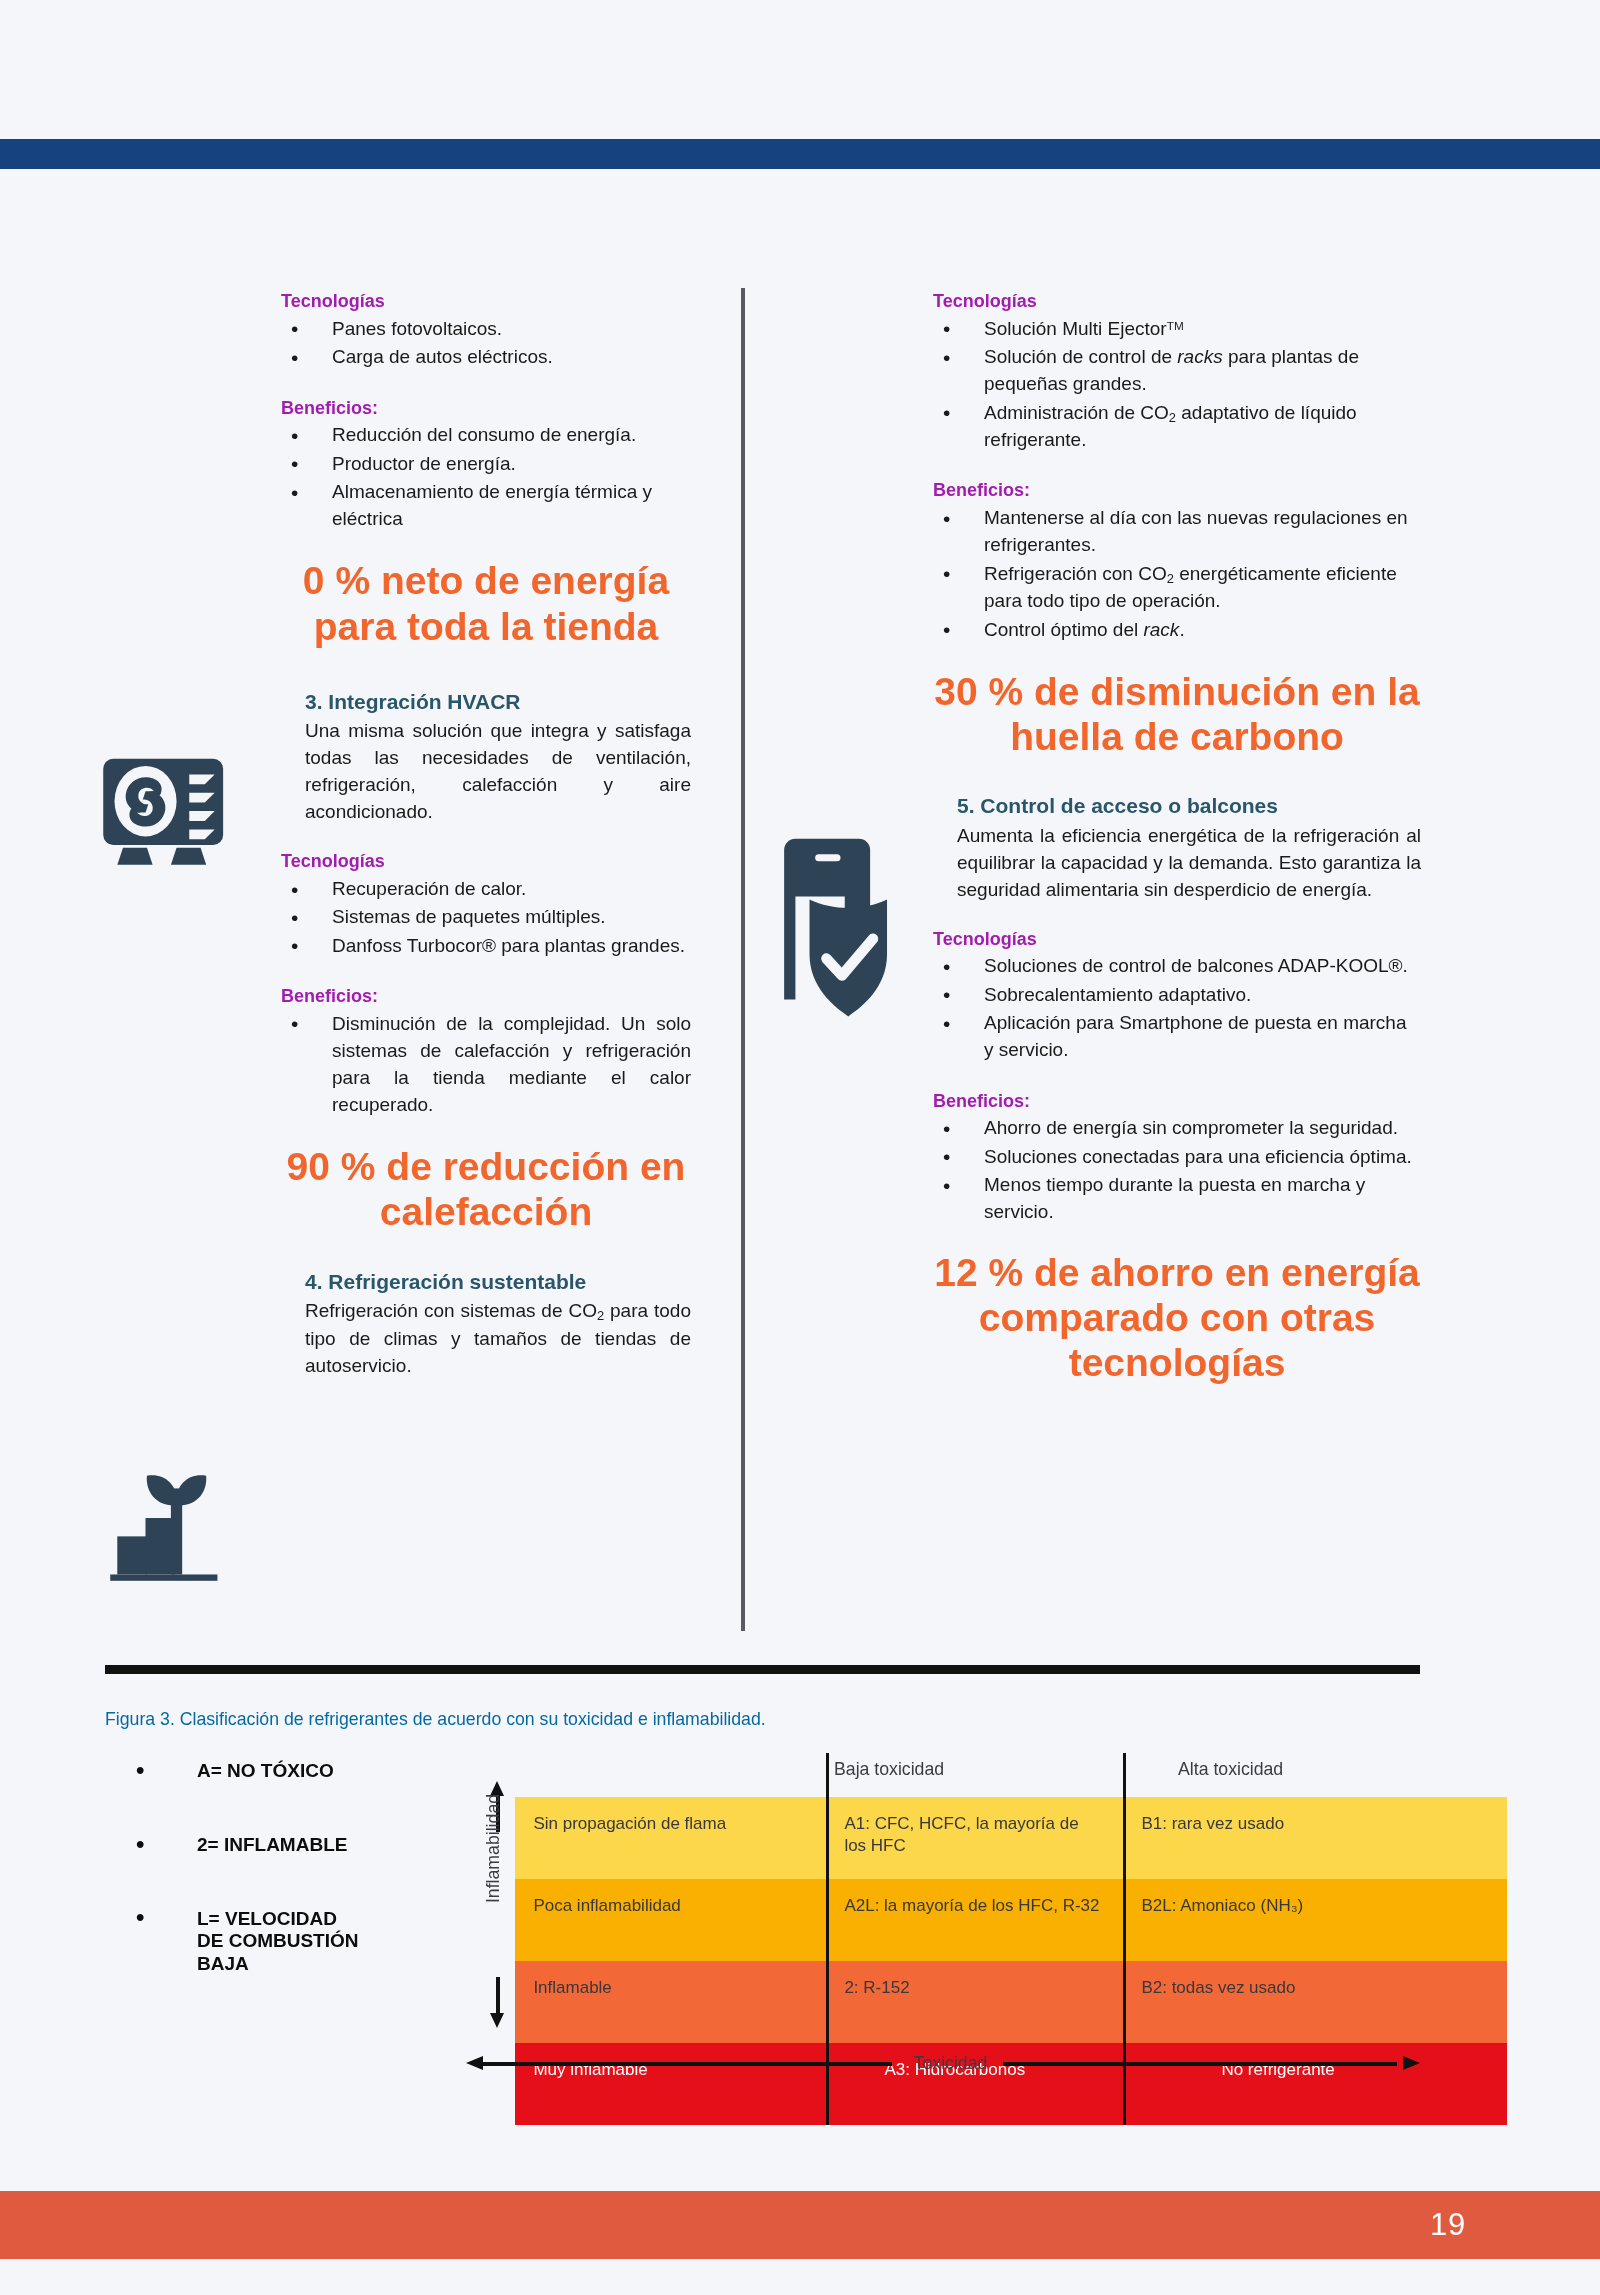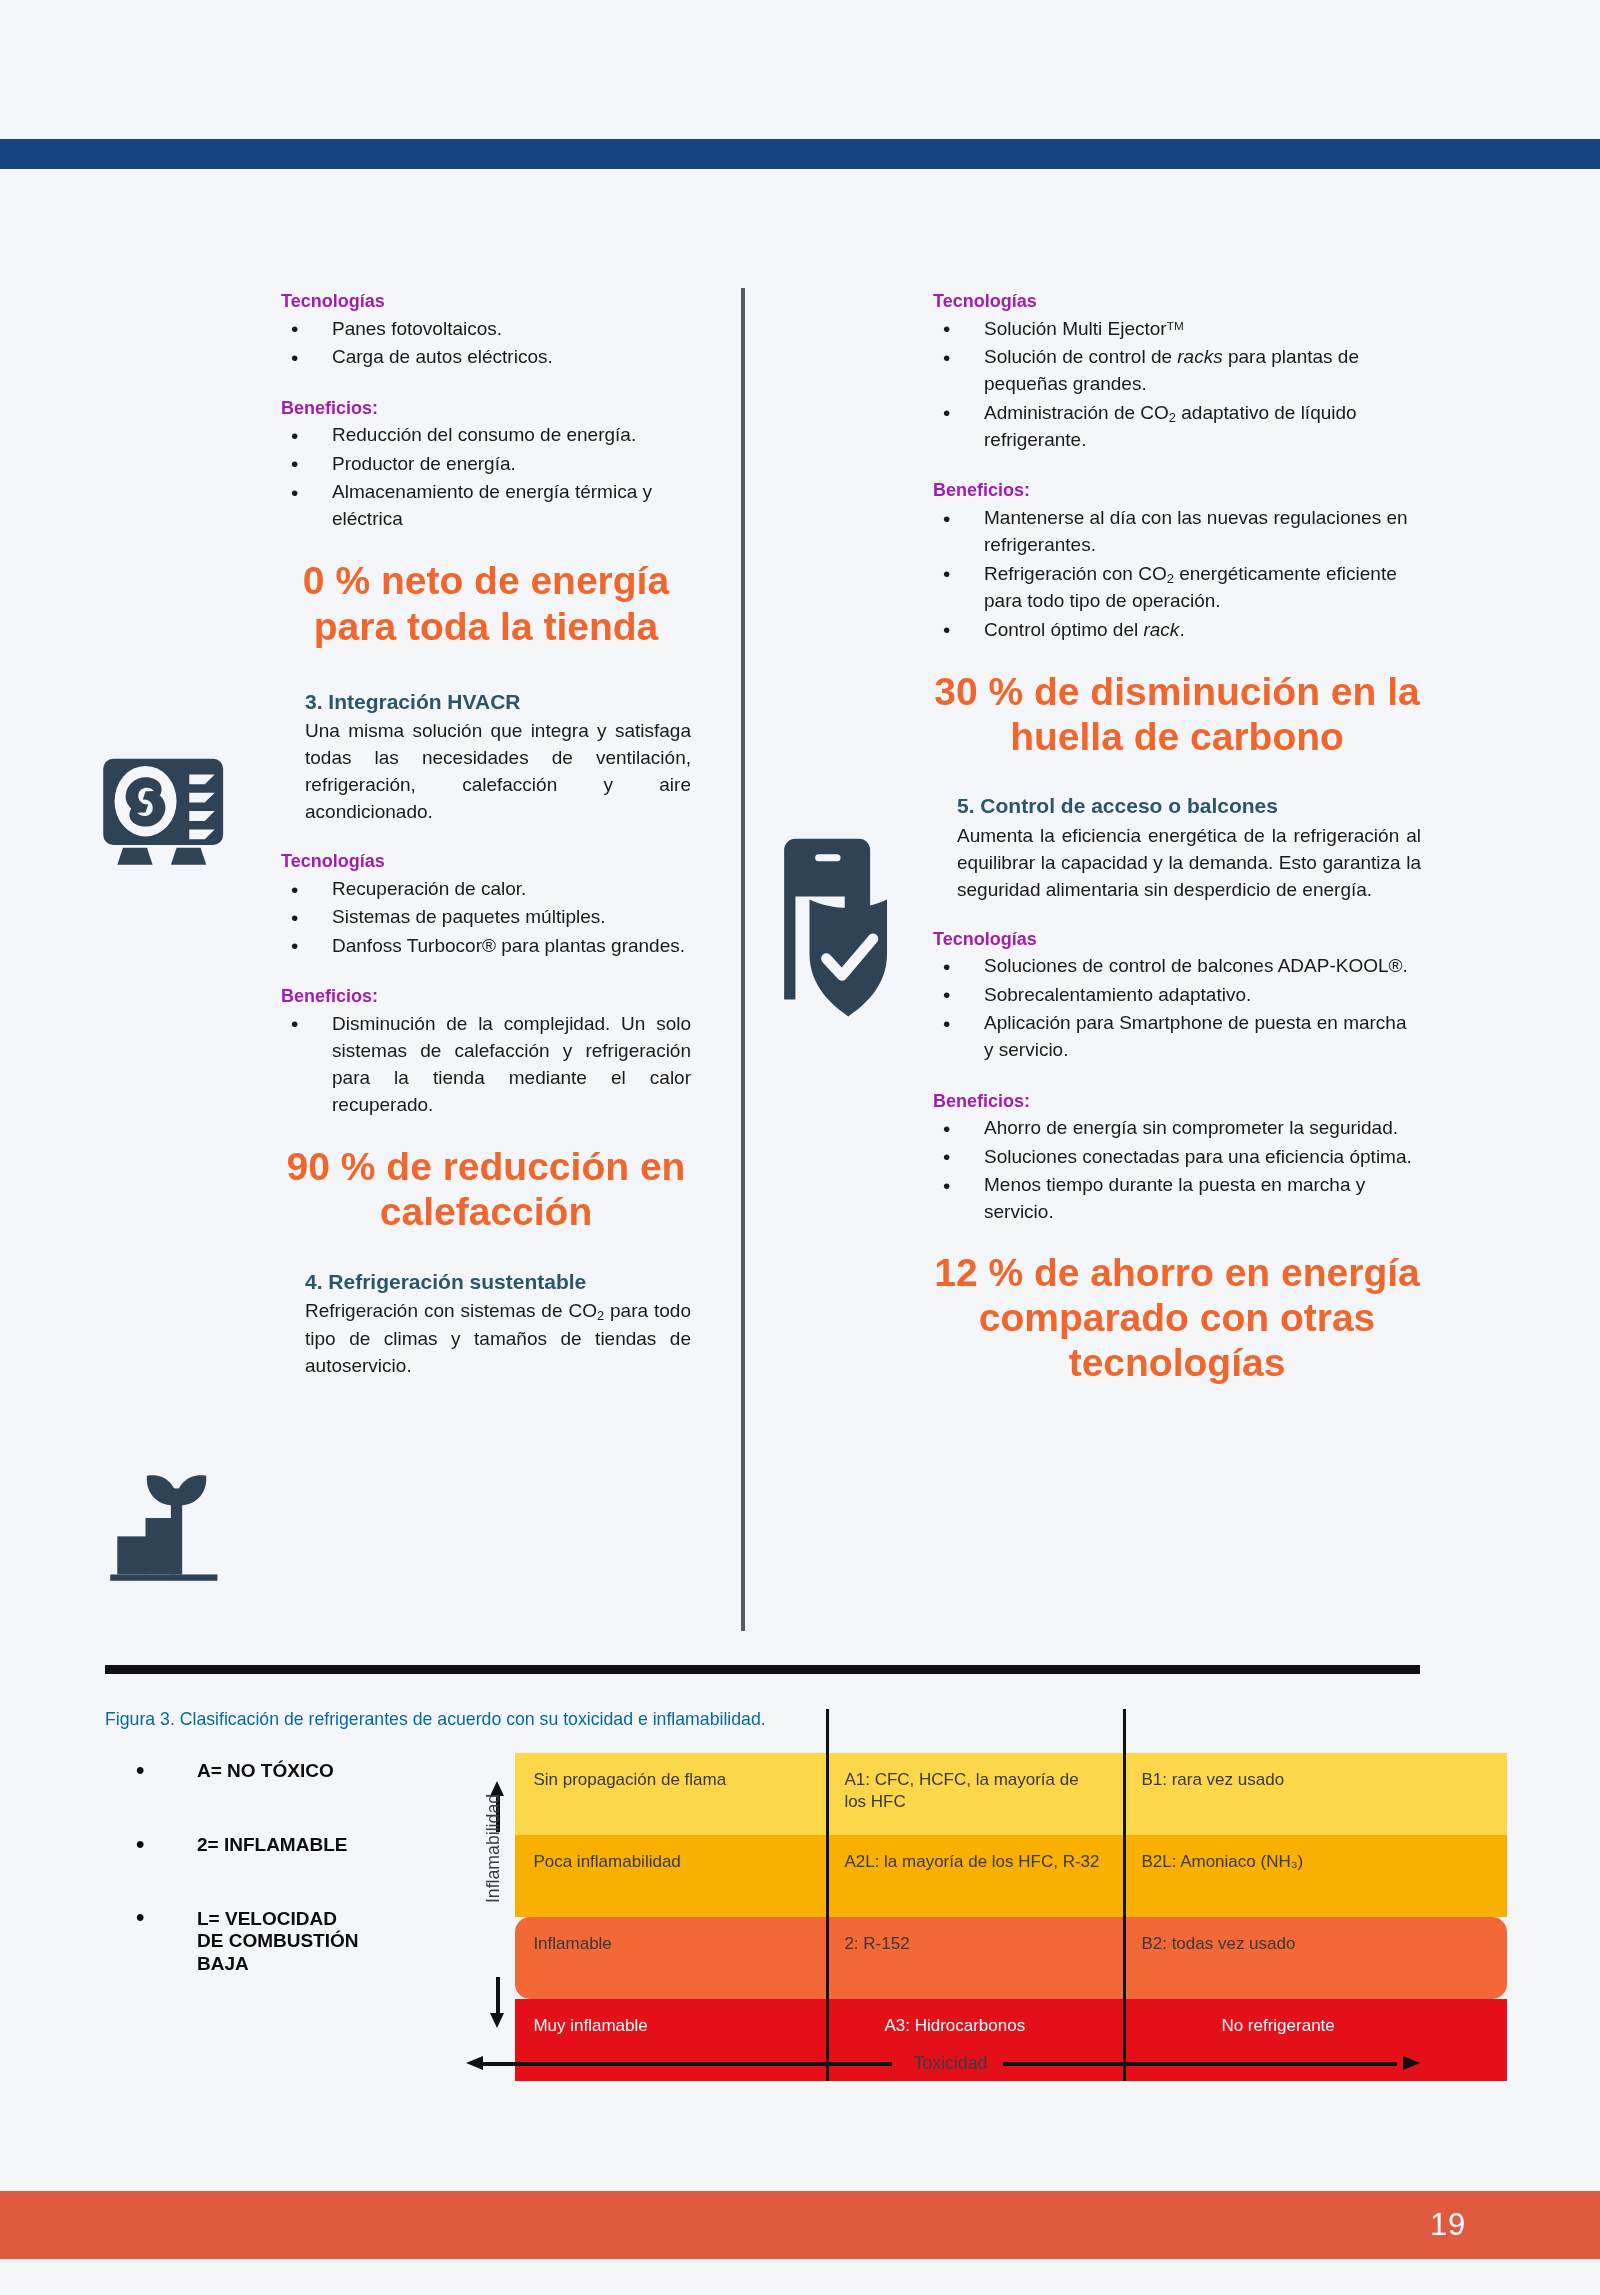--- a/index.html
+++ b/index.html
@@ -119,21 +119,21 @@
     padding:15.5px 18.4px 15.5px 18.4px;
     font-size:17px;line-height:1.34;color:#38383d;
     font-family:"Liberation Sans", sans-serif;
     box-sizing:border-box;
   }
   .row .c0{width:311px;}
   .row .c1{width:297px;}
   .row .c2{width:297px;}
   .row.r1{background:#fcd749;min-height:82px;}
   .row.r2{background:#f9b000;min-height:82px;}
-  .row.r3{background:#f26836;min-height:82px;border-radius:15px;}
+  .row.r3{background:#f26836;min-height:82px;}
   .row.r4{background:#e40f18;min-height:82px;gap:40px;}
   .row.r4 .cell{color:#ffffff;}
   .vline{position:absolute;width:2.8px;background:#111;}
   .vline.v1{left:311px;top:-44px;bottom:0;}
   .vline.v2{left:608px;top:-44px;bottom:0;}
 
   
   .haxis{position:absolute;left:466px;top:2050px;width:954px;height:28px;}
   .haxis .lineL{position:absolute;left:15.5px;top:12px;width:410px;height:3.5px;background:#111;}
   .haxis .lineR{position:absolute;left:537px;top:12px;width:394px;height:3.5px;background:#111;}
@@ -285,20 +285,24 @@
 
   <div class="vaxis">
     <div class="arr-up"></div>
     <div class="line-up"></div>
     <div class="lblrot">Inflamabilidad</div>
     <div class="line-dn"></div>
     <div class="arr-dn"></div>
   </div>
 
   <div class="tbl">
+    <div class="thead">
+      <span class="h1">Baja toxicidad</span>
+      <span class="h2">Alta toxicidad</span>
+    </div>
     <div class="grid">
       <div class="row r1">
         <div class="cell c0">Sin propagación de flama</div>
         <div class="cell c1">A1: CFC, HCFC, la mayoría de los HFC</div>
         <div class="cell c2">B1: rara vez usado</div>
       </div>
       <div class="row r2">
         <div class="cell c0">Poca inflamabilidad</div>
         <div class="cell c1">A2L: la mayoría de los HFC, R-32</div>
         <div class="cell c2">B2L: Amoniaco (NH₃)</div>

